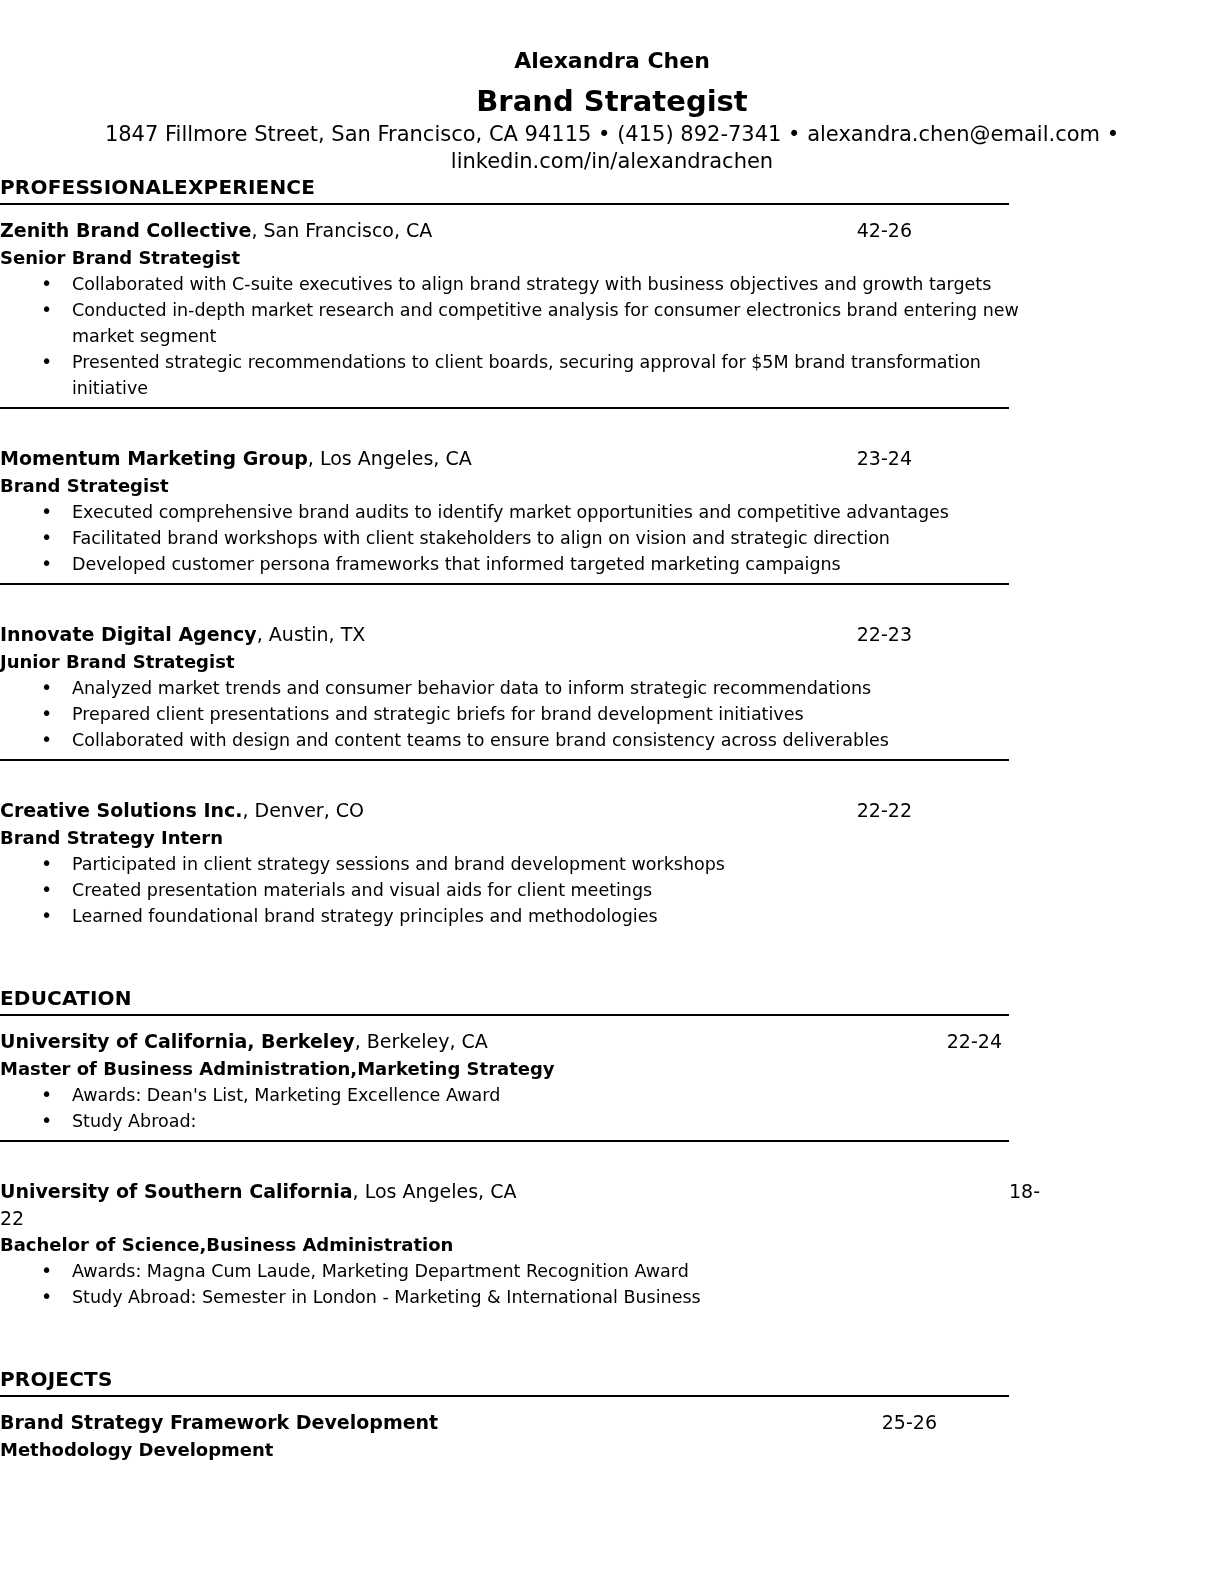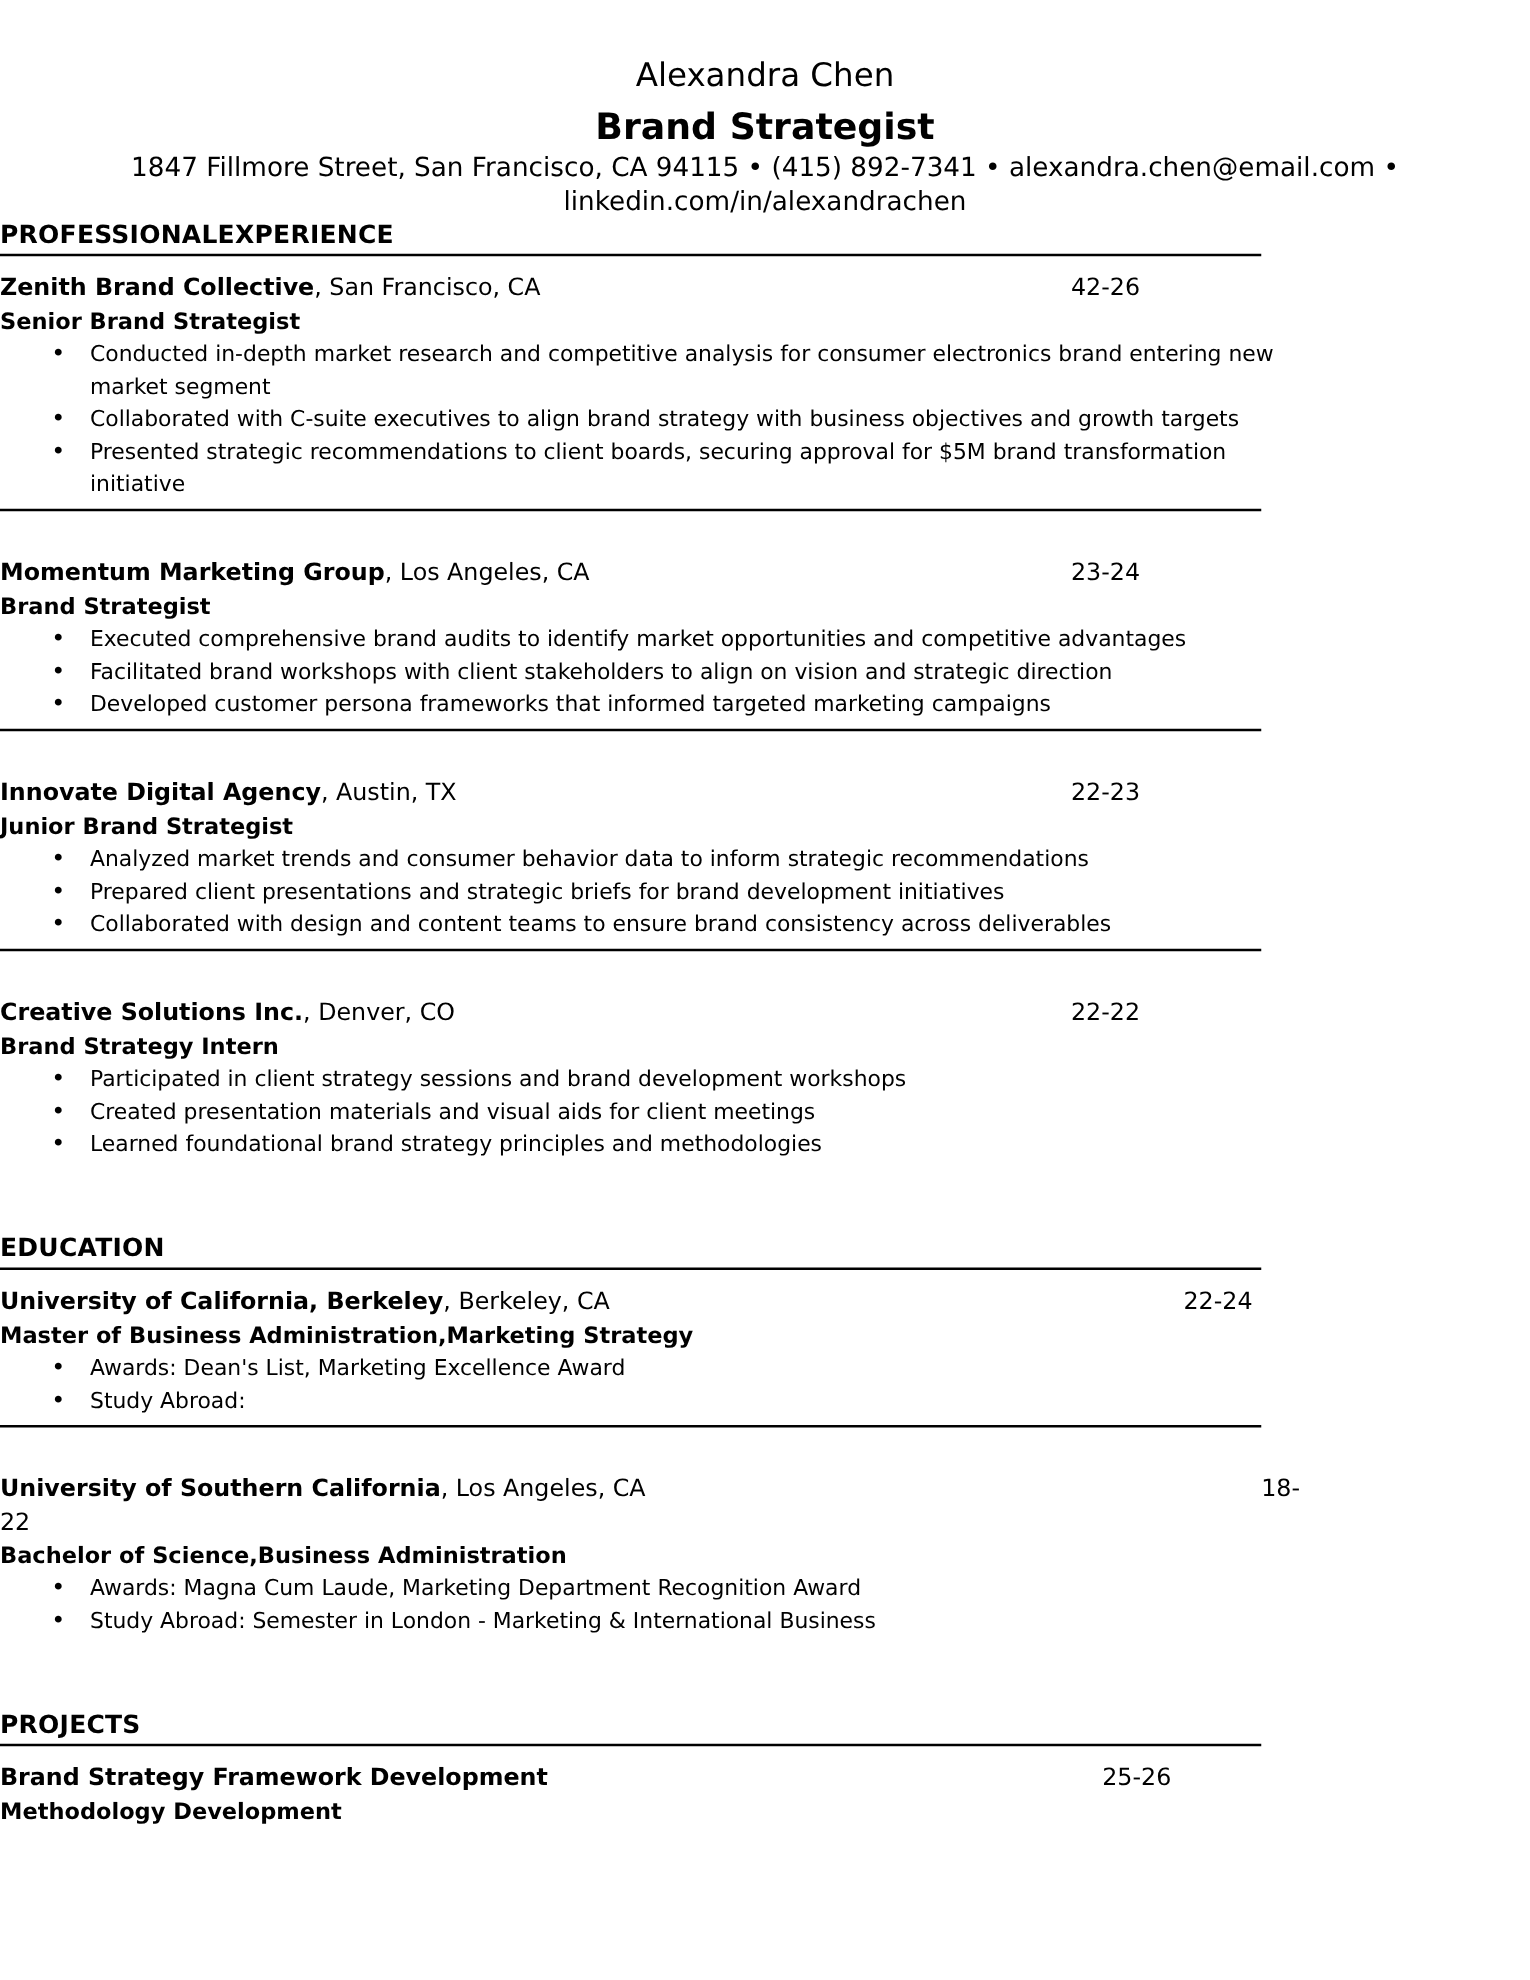--- a/index.html
+++ b/index.html
@@ -5,21 +5,21 @@
   html, body { margin: 0; padding: 0; background: #ffffff; }
   .page {
     width: 1224px;
     height: 1584px;
     background: #ffffff;
     color: #000000;
     font-family: "DejaVu Sans", "Liberation Sans", sans-serif;
     overflow: hidden;
   }
   .header { padding-top: 40px; text-align: center; }
-  .name   { margin: 0; font-size: 26px; line-height: 42px; font-weight: normal; }
+  .name   { margin: 0; font-size: 22px; line-height: 42px; font-weight: bold; }
   .title  { margin: 0; font-size: 29px; line-height: 38px; font-weight: bold; }
   .contact { margin: 2px 0 0 0; font-size: 21px; line-height: 25px; }
   .content { width: 1040px; }
   .section { margin-bottom: 56px; }
   .section-heading { margin: 0; font-size: 20px; line-height: 26px; font-weight: bold; letter-spacing: 0.2px; }
   .section-rule { width: 1009px; height: 0; border: none; border-top: 2px solid #000; margin: 3px 0 12px 0; }
   .entry-head { display: flex; font-size: 19px; line-height: 27px; }
   .org { font-weight: bold; white-space: pre; }
   .loc { white-space: pre; }
   .dates { margin-left: auto; white-space: pre; }
@@ -49,22 +49,22 @@
         <h3 class="section-heading">PROFESSIONALEXPERIENCE</h3>
         <div class="section-rule"></div>
         <div class="entry">
           <div class="entry-head">
             <span class="org">Zenith Brand Collective</span>
             <span class="loc">, San Francisco, CA</span>
             <span class="dates">42-26</span>
           </div>
           <div class="role">Senior Brand Strategist</div>
           <ul class="bullets">
+            <li>Collaborated with C-suite executives to align brand strategy with business objectives and growth targets</li>
             <li>Conducted in-depth market research and competitive analysis for consumer electronics brand entering new market segment</li>
-            <li>Collaborated with C-suite executives to align brand strategy with business objectives and growth targets</li>
             <li>Presented strategic recommendations to client boards, securing approval for $5M brand transformation initiative</li>
           </ul>
         </div>
         <div class="entry-rule"></div>
         <div class="entry">
           <div class="entry-head">
             <span class="org">Momentum Marketing Group</span>
             <span class="loc">, Los Angeles, CA</span>
             <span class="dates">23-24</span>
           </div>

